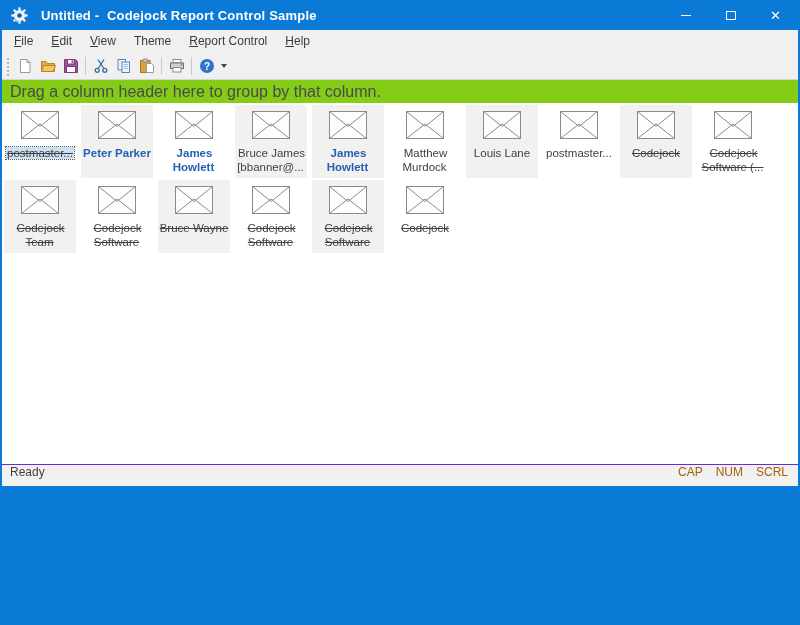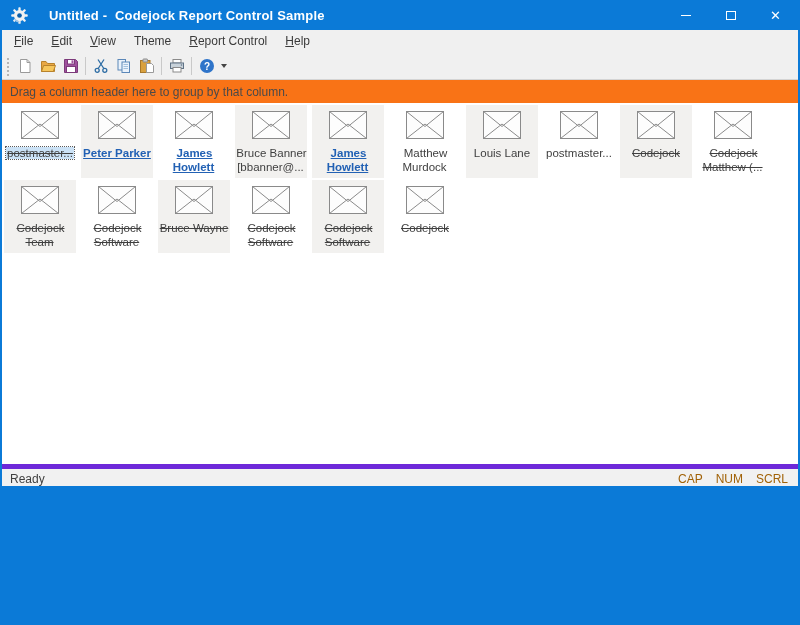--- a/index.html
+++ b/index.html
@@ -2,21 +2,21 @@
 <html><head>
 <meta charset="utf-8">
 <style>
   * { margin:0; padding:0; box-sizing:border-box; }
   html,body { background:#888; }
   body { font-family:"Liberation Sans", sans-serif; }
 
   .window { position:relative; width:800px; height:625px; background:#0b7ad7; padding:0 2px 2px 2px; overflow:hidden; }
 
   
-  .titlebar { height:30px; background:#0b7ad7; display:flex; align-items:center; color:#fff;gap:8px; }
+  .titlebar { height:30px; background:#0b7ad7; display:flex; align-items:center; color:#fff; }
   .app-icon { width:17px; height:17px; margin-left:9px; display:flex; }
   .title { margin-left:13px; font-size:13px; font-weight:600; white-space:pre; letter-spacing:0.2px; }
   .win-controls { margin-left:auto; display:flex; height:100%; }
   .win-btn { width:45px; height:100%; display:flex; align-items:center; justify-content:center; color:#fff; }
   .glyph-min { width:10px; height:1px; background:#fff; }
   .glyph-max { width:10px; height:9px; border:1px solid #fff; }
   .glyph-close { font-size:13px; line-height:1; }
 
   .client { background:#fff; height:456px; display:flex; flex-direction:column; }
 
@@ -29,35 +29,35 @@
   .toolbar { height:27px; background:#f0f0f0; border-bottom:1px solid #d4d4d4; display:flex; align-items:center; padding-left:3px; flex:0 0 auto; }
   .grip { width:5px; height:20px; margin-right:3px;
           background-image:radial-gradient(#b5b5b5 1px, transparent 1.1px);
           background-size:4px 4px; background-position:1px 1px; }
   .tb-btn { width:23px; height:22px; display:flex; align-items:center; justify-content:center; }
   .tb-sep { width:1px; height:18px; background:#c9c9c9; margin:0 3px; }
   .dd-arrow { width:0; height:0; border-left:3px solid transparent; border-right:3px solid transparent; border-top:4px solid #444; }
   .tb-dd { width:11px; height:22px; display:flex; align-items:center; justify-content:center; }
 
   
-  .groupby { height:23px; background:#f97316; font-size:12px; color:#4a4a4a; display:flex; align-items:center; padding-left:8px; flex:0 0 auto; }
+  .groupby { height:23px; background:#84cc16; font-size:16px; color:#4a4a4a; display:flex; align-items:center; padding-left:8px; flex:0 0 auto; }
 
   
   .report { flex:1 1 auto; background:#fff; overflow:hidden; padding:2px 0 0 2px; display:flex; flex-wrap:wrap; align-content:flex-start; }
   .item { width:72px; height:73px; margin:0 5px 2px 0; padding-top:6px; text-align:center; }
   .item.shade { background:#f2f1ef; }
   .env { display:inline-block; }
   .label { display:block; margin-top:3px; font-size:11.5px; line-height:14px; color:#3f3f3f; }
-  .item.unread .label { color:#2261b4; font-weight:bold;text-decoration:underline; }
+  .item.unread .label { color:#2261b4; font-weight:bold; }
   .item.strike .label-text { text-decoration:line-through; }
   .label-text { padding:0 1px; }
   .item.selected .label-text { background:#cbe2f6; outline:1px dotted #5a5a5a; }
 
   
-  .statusbar { height:22px; background:#f1f1f1; border-top:5px solid #6d28d9; display:flex; align-items:flex-end; font-size:12px; flex:0 0 auto; }
+  .statusbar { height:22px; background:#f1f1f1; border-top:1px solid #6d28d9; display:flex; align-items:flex-start; font-size:12px; flex:0 0 auto; }
   .status-msg { color:#3f3f3f; padding-left:8px; }
   .indicators { margin-left:auto; padding-right:10px; display:flex; }
   .indicator { color:#a16207; margin-left:13px; }
 </style>
 </head>
 <body>
 
 <div class="window">
 
   <div class="titlebar">
@@ -201,21 +201,21 @@
             </svg></span><span class="label"><span class="label-text">Peter Parker</span></span></div>
         <div class="item unread"><span><svg class="env" width="38" height="28" viewBox="0 0 38 28">
               <rect x="0.5" y="0.5" width="37" height="27" fill="#fdfdfd" stroke="#8a8a8a"></rect>
               <path d="M0.5 0.5 L19 15.5 L37.5 0.5" fill="none" stroke="#8a8a8a"></path>
               <path d="M0.5 27.5 L19 13 M37.5 27.5 L19 13" fill="none" stroke="#8a8a8a"></path>
             </svg></span><span class="label"><span class="label-text">James Howlett</span></span></div>
         <div class="item shade"><span><svg class="env" width="38" height="28" viewBox="0 0 38 28">
               <rect x="0.5" y="0.5" width="37" height="27" fill="#fdfdfd" stroke="#8a8a8a"></rect>
               <path d="M0.5 0.5 L19 15.5 L37.5 0.5" fill="none" stroke="#8a8a8a"></path>
               <path d="M0.5 27.5 L19 13 M37.5 27.5 L19 13" fill="none" stroke="#8a8a8a"></path>
-            </svg></span><span class="label"><span class="label-text">Bruce Banner [bbanner@...</span></span></div>
+            </svg></span><span class="label"><span class="label-text">Bruce James [bbanner@...</span></span></div>
         <div class="item shade unread"><span><svg class="env" width="38" height="28" viewBox="0 0 38 28">
               <rect x="0.5" y="0.5" width="37" height="27" fill="#fdfdfd" stroke="#8a8a8a"></rect>
               <path d="M0.5 0.5 L19 15.5 L37.5 0.5" fill="none" stroke="#8a8a8a"></path>
               <path d="M0.5 27.5 L19 13 M37.5 27.5 L19 13" fill="none" stroke="#8a8a8a"></path>
             </svg></span><span class="label"><span class="label-text">James Howlett</span></span></div>
         <div class="item"><span><svg class="env" width="38" height="28" viewBox="0 0 38 28">
               <rect x="0.5" y="0.5" width="37" height="27" fill="#fdfdfd" stroke="#8a8a8a"></rect>
               <path d="M0.5 0.5 L19 15.5 L37.5 0.5" fill="none" stroke="#8a8a8a"></path>
               <path d="M0.5 27.5 L19 13 M37.5 27.5 L19 13" fill="none" stroke="#8a8a8a"></path>
             </svg></span><span class="label"><span class="label-text">Matthew Murdock</span></span></div>
@@ -231,21 +231,21 @@
             </svg></span><span class="label"><span class="label-text">postmaster...</span></span></div>
         <div class="item shade strike"><span><svg class="env" width="38" height="28" viewBox="0 0 38 28">
               <rect x="0.5" y="0.5" width="37" height="27" fill="#fdfdfd" stroke="#8a8a8a"></rect>
               <path d="M0.5 0.5 L19 15.5 L37.5 0.5" fill="none" stroke="#8a8a8a"></path>
               <path d="M0.5 27.5 L19 13 M37.5 27.5 L19 13" fill="none" stroke="#8a8a8a"></path>
             </svg></span><span class="label"><span class="label-text">Codejock</span></span></div>
         <div class="item strike"><span><svg class="env" width="38" height="28" viewBox="0 0 38 28">
               <rect x="0.5" y="0.5" width="37" height="27" fill="#fdfdfd" stroke="#8a8a8a"></rect>
               <path d="M0.5 0.5 L19 15.5 L37.5 0.5" fill="none" stroke="#8a8a8a"></path>
               <path d="M0.5 27.5 L19 13 M37.5 27.5 L19 13" fill="none" stroke="#8a8a8a"></path>
-            </svg></span><span class="label"><span class="label-text">Codejock Matthew (...</span></span></div>
+            </svg></span><span class="label"><span class="label-text">Codejock Software (...</span></span></div>
         <div class="item shade strike"><span><svg class="env" width="38" height="28" viewBox="0 0 38 28">
               <rect x="0.5" y="0.5" width="37" height="27" fill="#fdfdfd" stroke="#8a8a8a"></rect>
               <path d="M0.5 0.5 L19 15.5 L37.5 0.5" fill="none" stroke="#8a8a8a"></path>
               <path d="M0.5 27.5 L19 13 M37.5 27.5 L19 13" fill="none" stroke="#8a8a8a"></path>
             </svg></span><span class="label"><span class="label-text">Codejock Team</span></span></div>
         <div class="item strike"><span><svg class="env" width="38" height="28" viewBox="0 0 38 28">
               <rect x="0.5" y="0.5" width="37" height="27" fill="#fdfdfd" stroke="#8a8a8a"></rect>
               <path d="M0.5 0.5 L19 15.5 L37.5 0.5" fill="none" stroke="#8a8a8a"></path>
               <path d="M0.5 27.5 L19 13 M37.5 27.5 L19 13" fill="none" stroke="#8a8a8a"></path>
             </svg></span><span class="label"><span class="label-text">Codejock Software</span></span></div>

